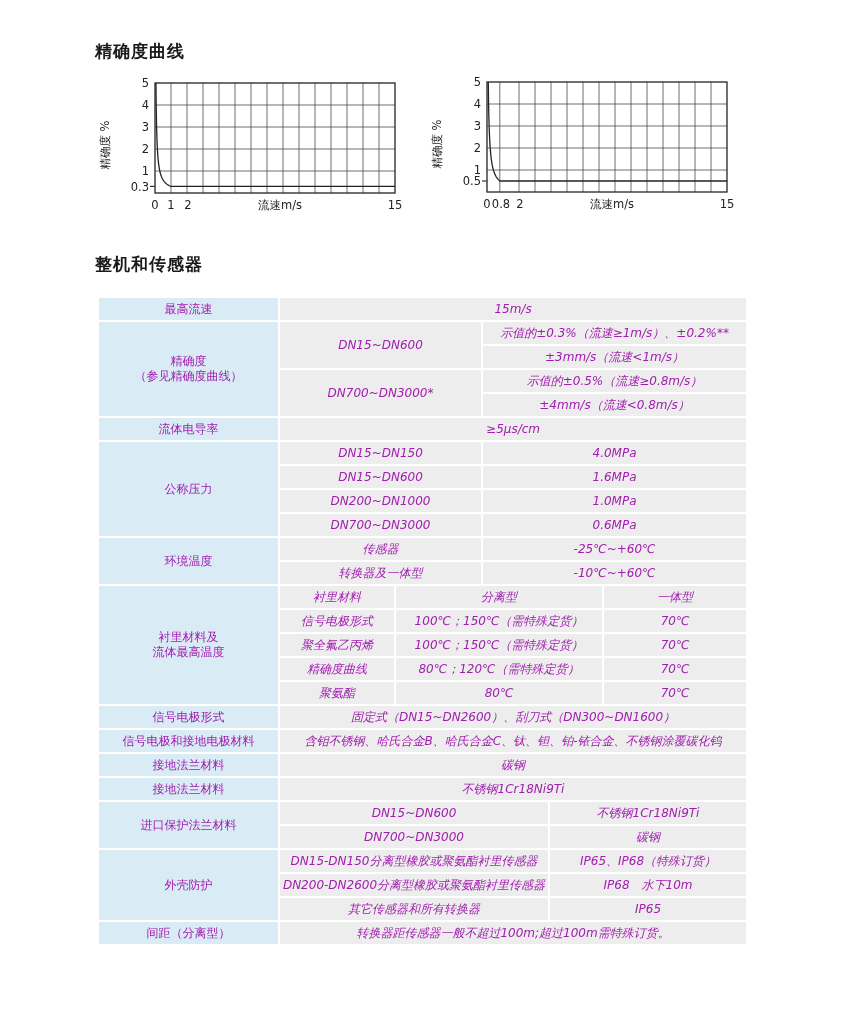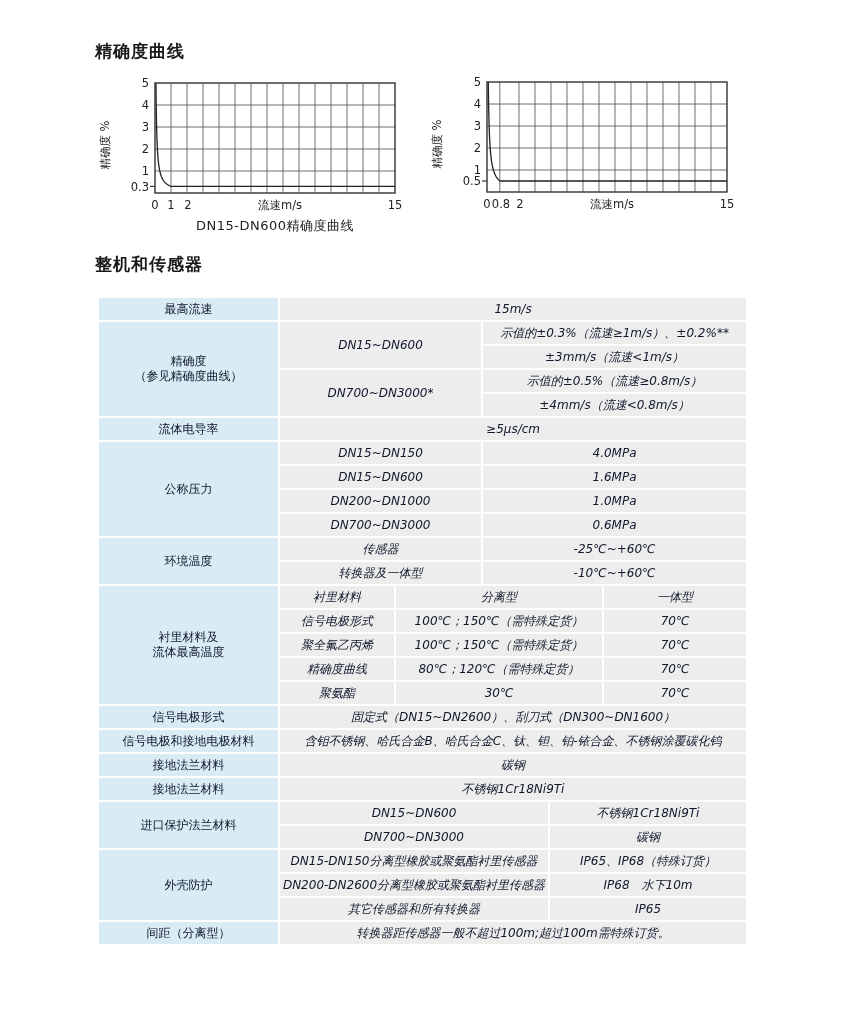--- a/index.html
+++ b/index.html
@@ -6,21 +6,21 @@
   body{font-family:"DejaVu Sans","Liberation Sans",sans-serif;color:#3c3c3c;}
   .page{position:relative;width:854px;height:1036px;background:#fff;overflow:hidden;}
   .heading{position:absolute;left:95px;font-size:17px;font-weight:bold;color:#1a1a1a;letter-spacing:1px;}
   .chart-block{position:absolute;width:312px;height:170px;}
   .chart-block svg{display:block;}
   .chart-caption{position:absolute;left:40px;top:142px;width:280px;text-align:center;font-size:13px;color:#222;letter-spacing:0.5px;}
   svg text{font-family:"DejaVu Sans","Liberation Sans",sans-serif;fill:#222;}
   .ytick{font-size:11.5px;text-anchor:end;}
   .xtick{font-size:11.5px;text-anchor:middle;}
   .axis-label{font-size:11.5px;text-anchor:middle;}
-  table.spec{position:absolute;left:97px;top:296px;width:651px;border-collapse:separate;border-spacing:2px;table-layout:fixed;font-size:12px;color:#0f172a;}
+  table.spec{position:absolute;left:97px;top:296px;width:651px;border-collapse:separate;border-spacing:2px;table-layout:fixed;font-size:12px;color:#a21caf;}
   table.spec td{height:22px;padding:0 2px;text-align:center;vertical-align:middle;line-height:1.25;overflow:hidden;}
   td.lbl{background:#d9ecf6;}
   td.val{background:#ededed;font-style:italic;}
   .footnotes{position:absolute;left:100px;top:955px;font-size:12.5px;color:#2e2e2e;line-height:1.55;}
 </style>
 </head>
 <body>
 
 <div class="page">
 
@@ -57,21 +57,20 @@
       <text class="ytick" x="54" y="78">2</text>
       <text class="ytick" x="54" y="100">1</text>
       <text class="ytick" x="54" y="116">0.3</text>
       <text class="axis-label" x="14" y="70" transform="rotate(-90 14 70)">精确度  %</text>
       <text class="xtick" x="60" y="134">0</text>
       <text class="xtick" x="76" y="134">1</text>
       <text class="xtick" x="93" y="134">2</text>
       <text class="xtick" x="300" y="134">15</text>
       <text class="axis-label" x="185" y="134">流速m/s</text>
     </svg>
-    <div class="chart-caption">DN15-DN600精确度曲线</div>
   </div>
 
   <div class="chart-block" style="left:427px;top:74px;">
     <svg width="312" height="140" viewBox="0 0 312 140">
       <g>
           <line x1="72.8" y1="8" x2="72.8" y2="118" stroke="#4a4a4a" stroke-width="0.8"></line>
           <line x1="92" y1="8" x2="92" y2="118" stroke="#4a4a4a" stroke-width="0.8"></line>
           <line x1="108" y1="8" x2="108" y2="118" stroke="#4a4a4a" stroke-width="0.8"></line>
           <line x1="124" y1="8" x2="124" y2="118" stroke="#4a4a4a" stroke-width="0.8"></line>
           <line x1="140" y1="8" x2="140" y2="118" stroke="#4a4a4a" stroke-width="0.8"></line>
@@ -190,21 +189,21 @@
         <td class="val" colspan="3">100℃；150℃（需特殊定货）</td>
         <td class="val">70℃</td>
       </tr>
       <tr>
         <td class="val">精确度曲线</td>
         <td class="val" colspan="3">80℃；120℃（需特殊定货）</td>
         <td class="val">70℃</td>
       </tr>
       <tr>
         <td class="val">聚氨酯</td>
-        <td class="val" colspan="3">30℃</td>
+        <td class="val" colspan="3">80℃</td>
         <td class="val">70℃</td>
       </tr>
       <tr>
         <td class="lbl">信号电极形式</td>
         <td class="val" colspan="5">固定式（DN15~DN2600）、刮刀式（DN300~DN1600）</td>
       </tr>
       <tr>
         <td class="lbl">信号电极和接地电极材料</td>
         <td class="val" colspan="5">含钼不锈钢、哈氏合金B、哈氏合金C、钛、钽、铂-铱合金、不锈钢涂覆碳化钨</td>
       </tr>

